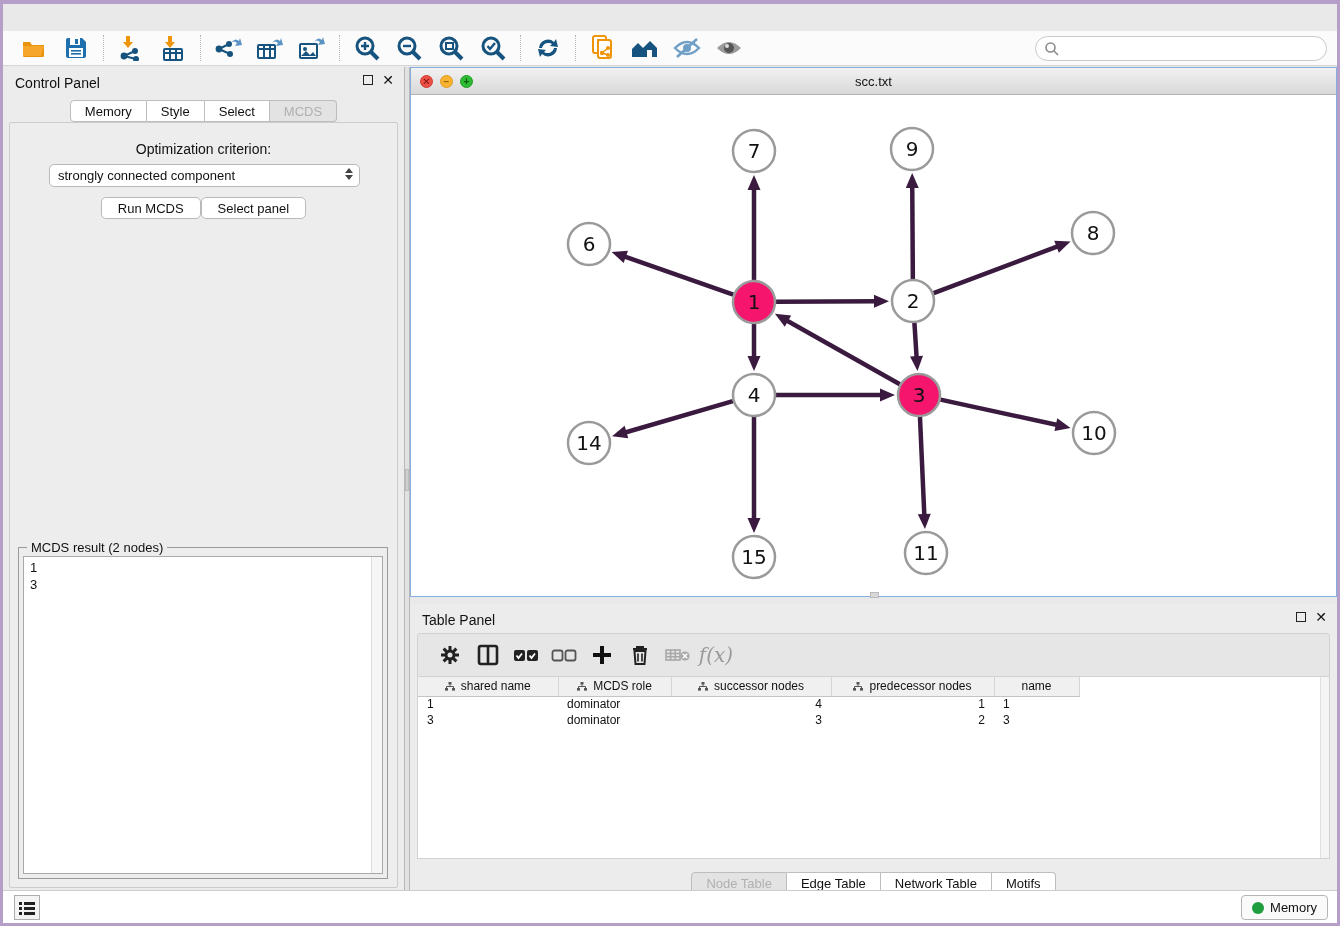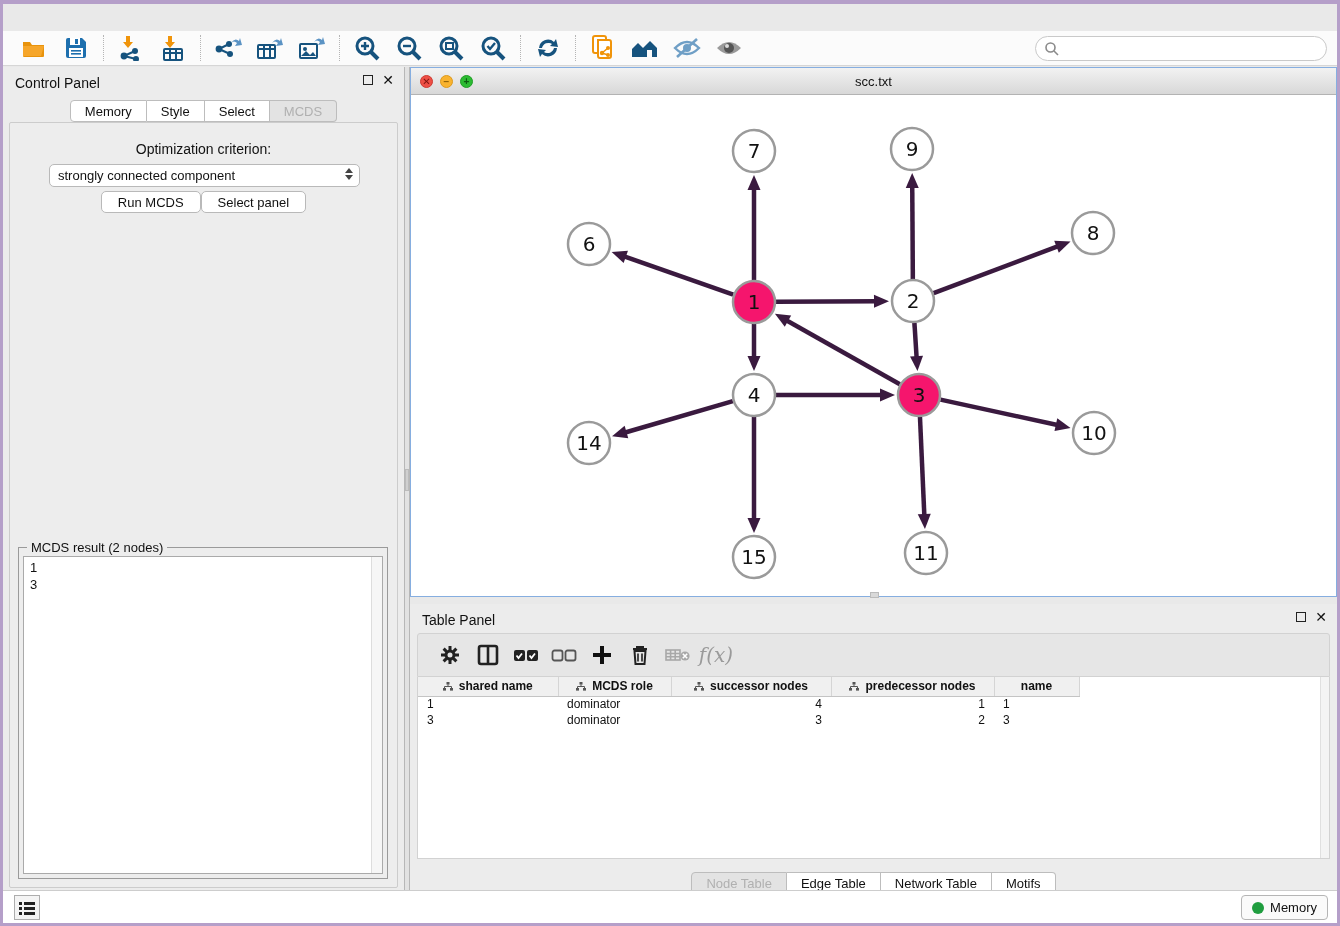--- a/index.html
+++ b/index.html
@@ -39,21 +39,21 @@
   .cp-content { position:absolute; left:6px; top:55px; width:389px; height:766px;
                 border:1px solid #cccccc; border-radius:2px; background:#ededed; }
   .opt-label { position:absolute; left:0; width:100%; top:18px; text-align:center; font-size:14px; color:#111; }
   .criterion-select { position:absolute; left:39px; top:41px; width:311px; height:23px; background:#fff;
                       border:1px solid #b9b9b9; border-radius:5px; font-size:13px; color:#111;
                       display:flex; align-items:center; padding:0 8px; }
   .criterion-select .stepper { position:absolute; right:6px; top:3px; display:flex; flex-direction:column; gap:2px; }
   .stepper i { width:0; height:0; border-left:4px solid transparent; border-right:4px solid transparent; display:block; }
   .stepper .up { border-bottom:5px solid #444; }
   .stepper .dn { border-top:5px solid #444; }
-  .cp-buttons { position:absolute; left:0; top:68px; width:100%; display:flex; justify-content:center; gap:0; }
+  .cp-buttons { position:absolute; left:0; top:74px; width:100%; display:flex; justify-content:center; gap:0; }
   .btn { height:22px; background:#fff; border:1px solid #b9b9b9; border-radius:5px; font-size:13px;
          color:#111; padding:0 16px; display:flex; align-items:center; }
   .result-box { position:absolute; left:8px; top:424px; width:370px; height:332px; border:1px solid #9a9a9a; background:#ededed; }
   .result-legend { position:absolute; left:8px; top:-8px; background:#ededed; padding:0 4px; font-size:13px; color:#111; }
   .result-text { position:absolute; left:4px; top:8px; right:4px; bottom:4px; background:#fff;
                  border:1px solid #aaa; font-size:13px; line-height:17px; padding:2px 6px;
                  white-space:pre-line; color:#111; overflow:hidden; }
   .result-scroll { position:absolute; right:5px; top:9px; width:11px; bottom:5px; background:#f6f6f6; border-left:1px solid #ddd; }
   .v-splitter { position:absolute; left:401px; top:0; width:6px; height:830px; background:#e2e2e2;
                 border-left:1px solid #b7b7b7; border-right:1px solid #b7b7b7; }
@@ -75,21 +75,21 @@
   .table-panel { position:absolute; left:407px; top:537px; width:927px; height:299px; background:#ececec; }
   .tp-toolbar { position:absolute; left:7px; top:29px; right:7px; height:44px; background:#e6e6e6;
                 border:1px solid #d2d2d2; border-radius:3px 3px 0 0; display:flex; align-items:center; padding-left:14px; }
   .tp-icon { width:36px; height:30px; display:flex; align-items:center; justify-content:center; margin-right:2px; }
   .fx-label { font-family:"DejaVu Serif","Liberation Serif",serif; font-style:italic; font-size:20px; color:#9a9a9a; }
   .tp-table-wrap { position:absolute; left:7px; top:73px; right:7px; height:182px; background:#fff;
                    border:1px solid #d2d2d2; border-top:none; overflow:hidden; }
   .tp-scroll { position:absolute; right:0; top:0; width:9px; height:100%; background:#f4f4f4; border-left:1px solid #e0e0e0; }
   table.node-table { border-collapse:collapse; font-size:12px; }
   table.node-table th { background:#f0f0f0; border-right:1px solid #d5d5d5; border-bottom:1px solid #c4c4c4;
-                        font-weight:bold; height:19px; color:#111; white-space:nowrap; }
+                        font-weight:normal; height:19px; color:#111; white-space:nowrap; }
   table.node-table th .th-inner { display:flex; align-items:center; justify-content:center; gap:6px; padding:0 6px; }
   table.node-table td { height:16px; padding:0 9px; color:#111; white-space:nowrap; }
   td.al-right { text-align:right; padding-right:14px; }
   .tp-tabs { position:absolute; left:0; bottom:9px; width:100%; display:flex; justify-content:center; }
   
   .statusbar { position:absolute; left:0; bottom:0; width:1334px; height:33px; background:#ffffff; border-top:1px solid #cdcdcd; }
   .list-btn { position:absolute; left:11px; top:4px; width:26px; height:25px; background:#f4f4f4;
               border:1px solid #adadad; display:flex; align-items:center; justify-content:center; }
   .memory-btn { position:absolute; right:9px; top:4px; height:25px; background:#fafafa; border:1px solid #b5b5b5;
                 border-radius:4px; display:flex; align-items:center; gap:6px; padding:0 10px; font-size:13px; color:#111; }

